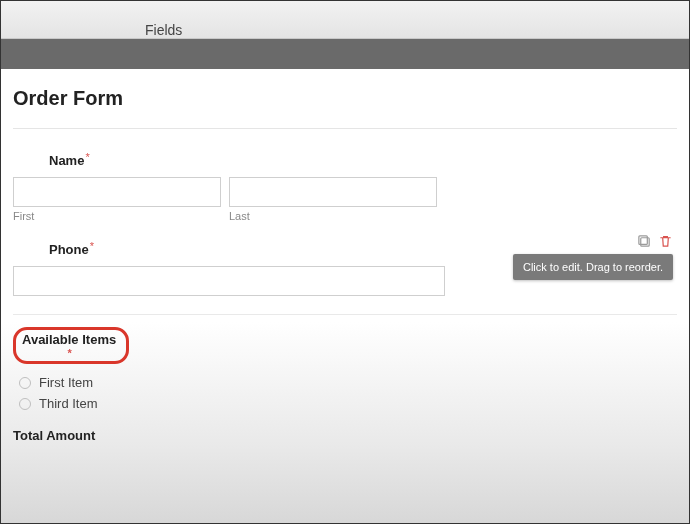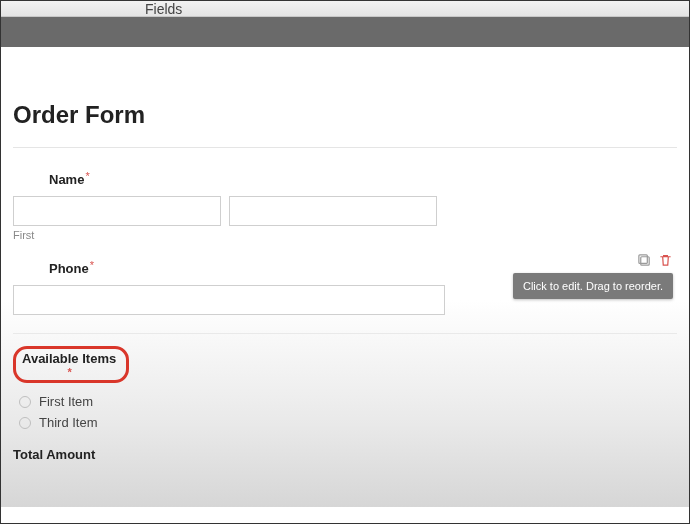--- a/index.html
+++ b/index.html
@@ -1,42 +1,41 @@
 <!DOCTYPE html>
 <html><head>
 <meta charset="utf-8">
 <style>
   * { box-sizing: border-box; margin: 0; padding: 0; }
   html, body { width: 690px; height: 524px; font-family: "Segoe UI", Arial, sans-serif; overflow: hidden; }
   body { border: 1px solid #333; background: #fff; position: relative; }
 
   .topbar {
-    height: 16px;
+    height: 38px;
     background: linear-gradient(#f2f2f2, #e4e4e4);
     border-bottom: 1px solid #c8c8c8;
-    display: flex; align-items: center;
+    display: flex; align-items: flex-end;
     padding-left: 144px;
     font-size: 14px; color: #444;
   }
   .menubar {
     height: 30px;
     background: #6a6a6a;
   }
   .canvas {
     position: relative;
     height: calc(524px - 32px - 30px - 2px);
     overflow: hidden;
     padding: 18px 12px 0 12px;
     background: linear-gradient(to bottom, #ffffff 0%, #ffffff 55%, #e9e9e9 82%, #d6d6d6 100%);
   }
 
   .form-title {
-    font-size: 24px; font-weight: 600; color: #222;
+    font-size: 20px; font-weight: 600; color: #222;
     margin-bottom: 18px;
-    margin-top: 36px;
   }
   .rule { border: 0; border-top: 1px solid #e5e5e5; margin-bottom: 22px; }
 
   .field { margin-bottom: 18px; position: relative; }
   .lbl { font-size: 13px; font-weight: 600; color: #222; display: inline-block; padding-left: 36px; }
   .req { color: #d9534f; font-size: 11px; margin-left: 1px; vertical-align: top; }
 
   .name-row { display: flex; gap: 8px; margin-top: 8px; }
   .name-col { display: flex; flex-direction: column; }
   .name-col input { width: 208px; }
@@ -98,20 +97,21 @@
 
   <div class="field">
     <span class="lbl">Name</span><span class="req">*</span>
     <div class="name-row">
       <div class="name-col">
         <input type="text" value="" style="">
         <span class="sub">First</span>
       </div>
       <div class="name-col">
         <input type="text" value="" style="">
+        <span class="sub">Last</span>
       </div>
     </div>
   </div>
 
 
   <div class="field full phone-wrap">
     <div class="field-actions">
       <span class="ico">
         <svg viewBox="0 0 16 16" width="15" height="15">
             <rect x="4" y="4" width="9" height="9" rx="1" fill="none" stroke="#9a9a9a" stroke-width="1.3"></rect>

